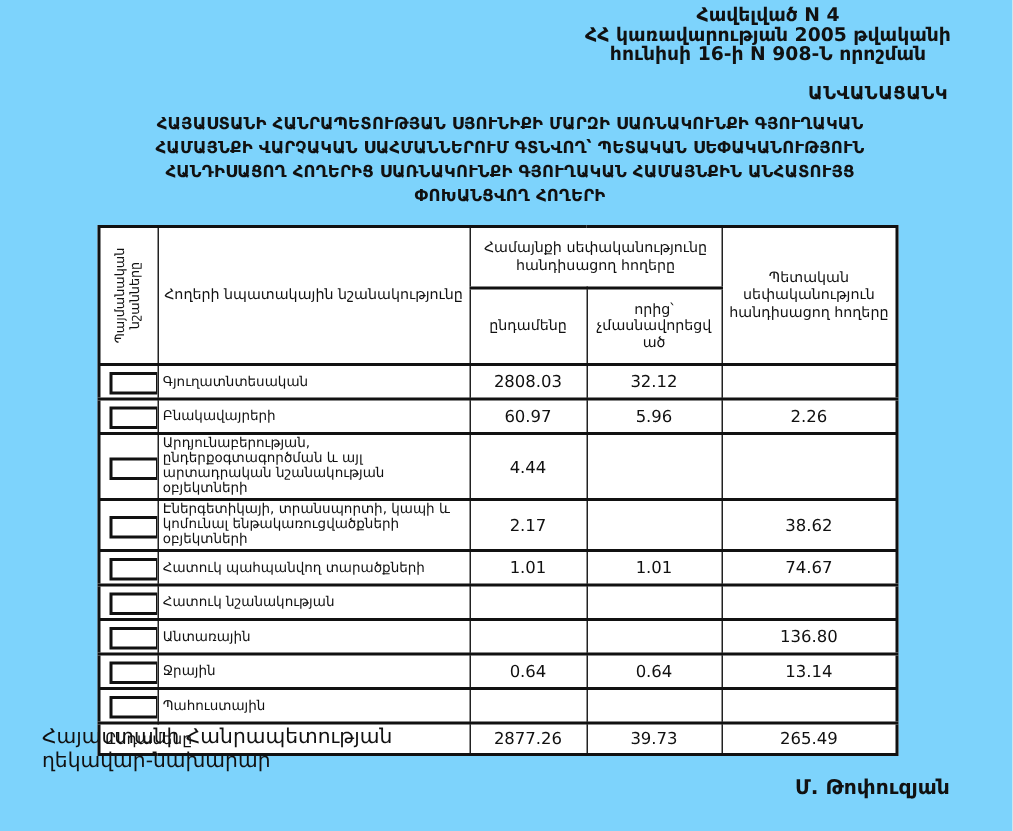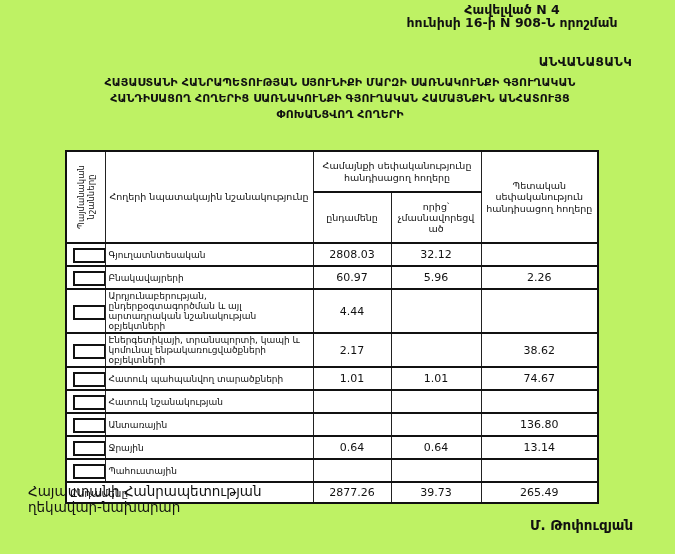--- a/index.html
+++ b/index.html
@@ -1,17 +1,17 @@
 <!DOCTYPE html>
 <html><head>
 <meta charset="utf-8">
 <style>
   html,body{margin:0;padding:0;background:#e8e8e8;}
   .page{
-    position:relative;width:675px;height:554px;background:#bef264;
+    position:relative;width:675px;height:554px;background:#7dd3fc;
     font-family:"DejaVu Sans",sans-serif;color:#111;overflow:hidden;
   }
   
   .annex-note{
     position:absolute;left:362px;top:3px;width:300px;
     text-align:center;font-weight:bold;font-size:12.5px;line-height:13px;
   }
   
   .title-block{
     position:absolute;left:48px;top:55px;width:584px;text-align:center;
@@ -60,26 +60,28 @@
     font-weight:bold;font-size:13.5px;white-space:nowrap;
   }
 </style>
 </head>
 <body>
 
 <div class="page">
 
   <div class="annex-note">
     <div>Հավելված N 4</div>
+    <div>ՀՀ կառավարության 2005 թվականի</div>
     <div>հունիսի 16-ի N 908-Ն որոշման</div>
   </div>
 
   <div class="title-block">
     <div class="title-heading">ԱՆՎԱՆԱՑԱՆԿ</div>
     <div class="title-line">ՀԱՅԱՍՏԱՆԻ ՀԱՆՐԱՊԵՏՈՒԹՅԱՆ ՍՅՈՒՆԻՔԻ ՄԱՐԶԻ ՍԱՌՆԱԿՈՒՆՔԻ ԳՅՈՒՂԱԿԱՆ</div>
+    <div class="title-line">ՀԱՄԱՅՆՔԻ ՎԱՐՉԱԿԱՆ ՍԱՀՄԱՆՆԵՐՈՒՄ ԳՏՆՎՈՂ՝ ՊԵՏԱԿԱՆ ՍԵՓԱԿԱՆՈՒԹՅՈՒՆ</div>
     <div class="title-line">ՀԱՆԴԻՍԱՑՈՂ ՀՈՂԵՐԻՑ ՍԱՌՆԱԿՈՒՆՔԻ ԳՅՈՒՂԱԿԱՆ ՀԱՄԱՅՆՔԻՆ ԱՆՀԱՏՈՒՅՑ</div>
     <div class="title-line">ՓՈԽԱՆՑՎՈՂ ՀՈՂԵՐԻ</div>
   </div>
 
   <table class="land-table">
     <colgroup>
       <col style="width:39px">
         <col style="width:208px">
         <col style="width:78px">
       <col style="width:90px">

